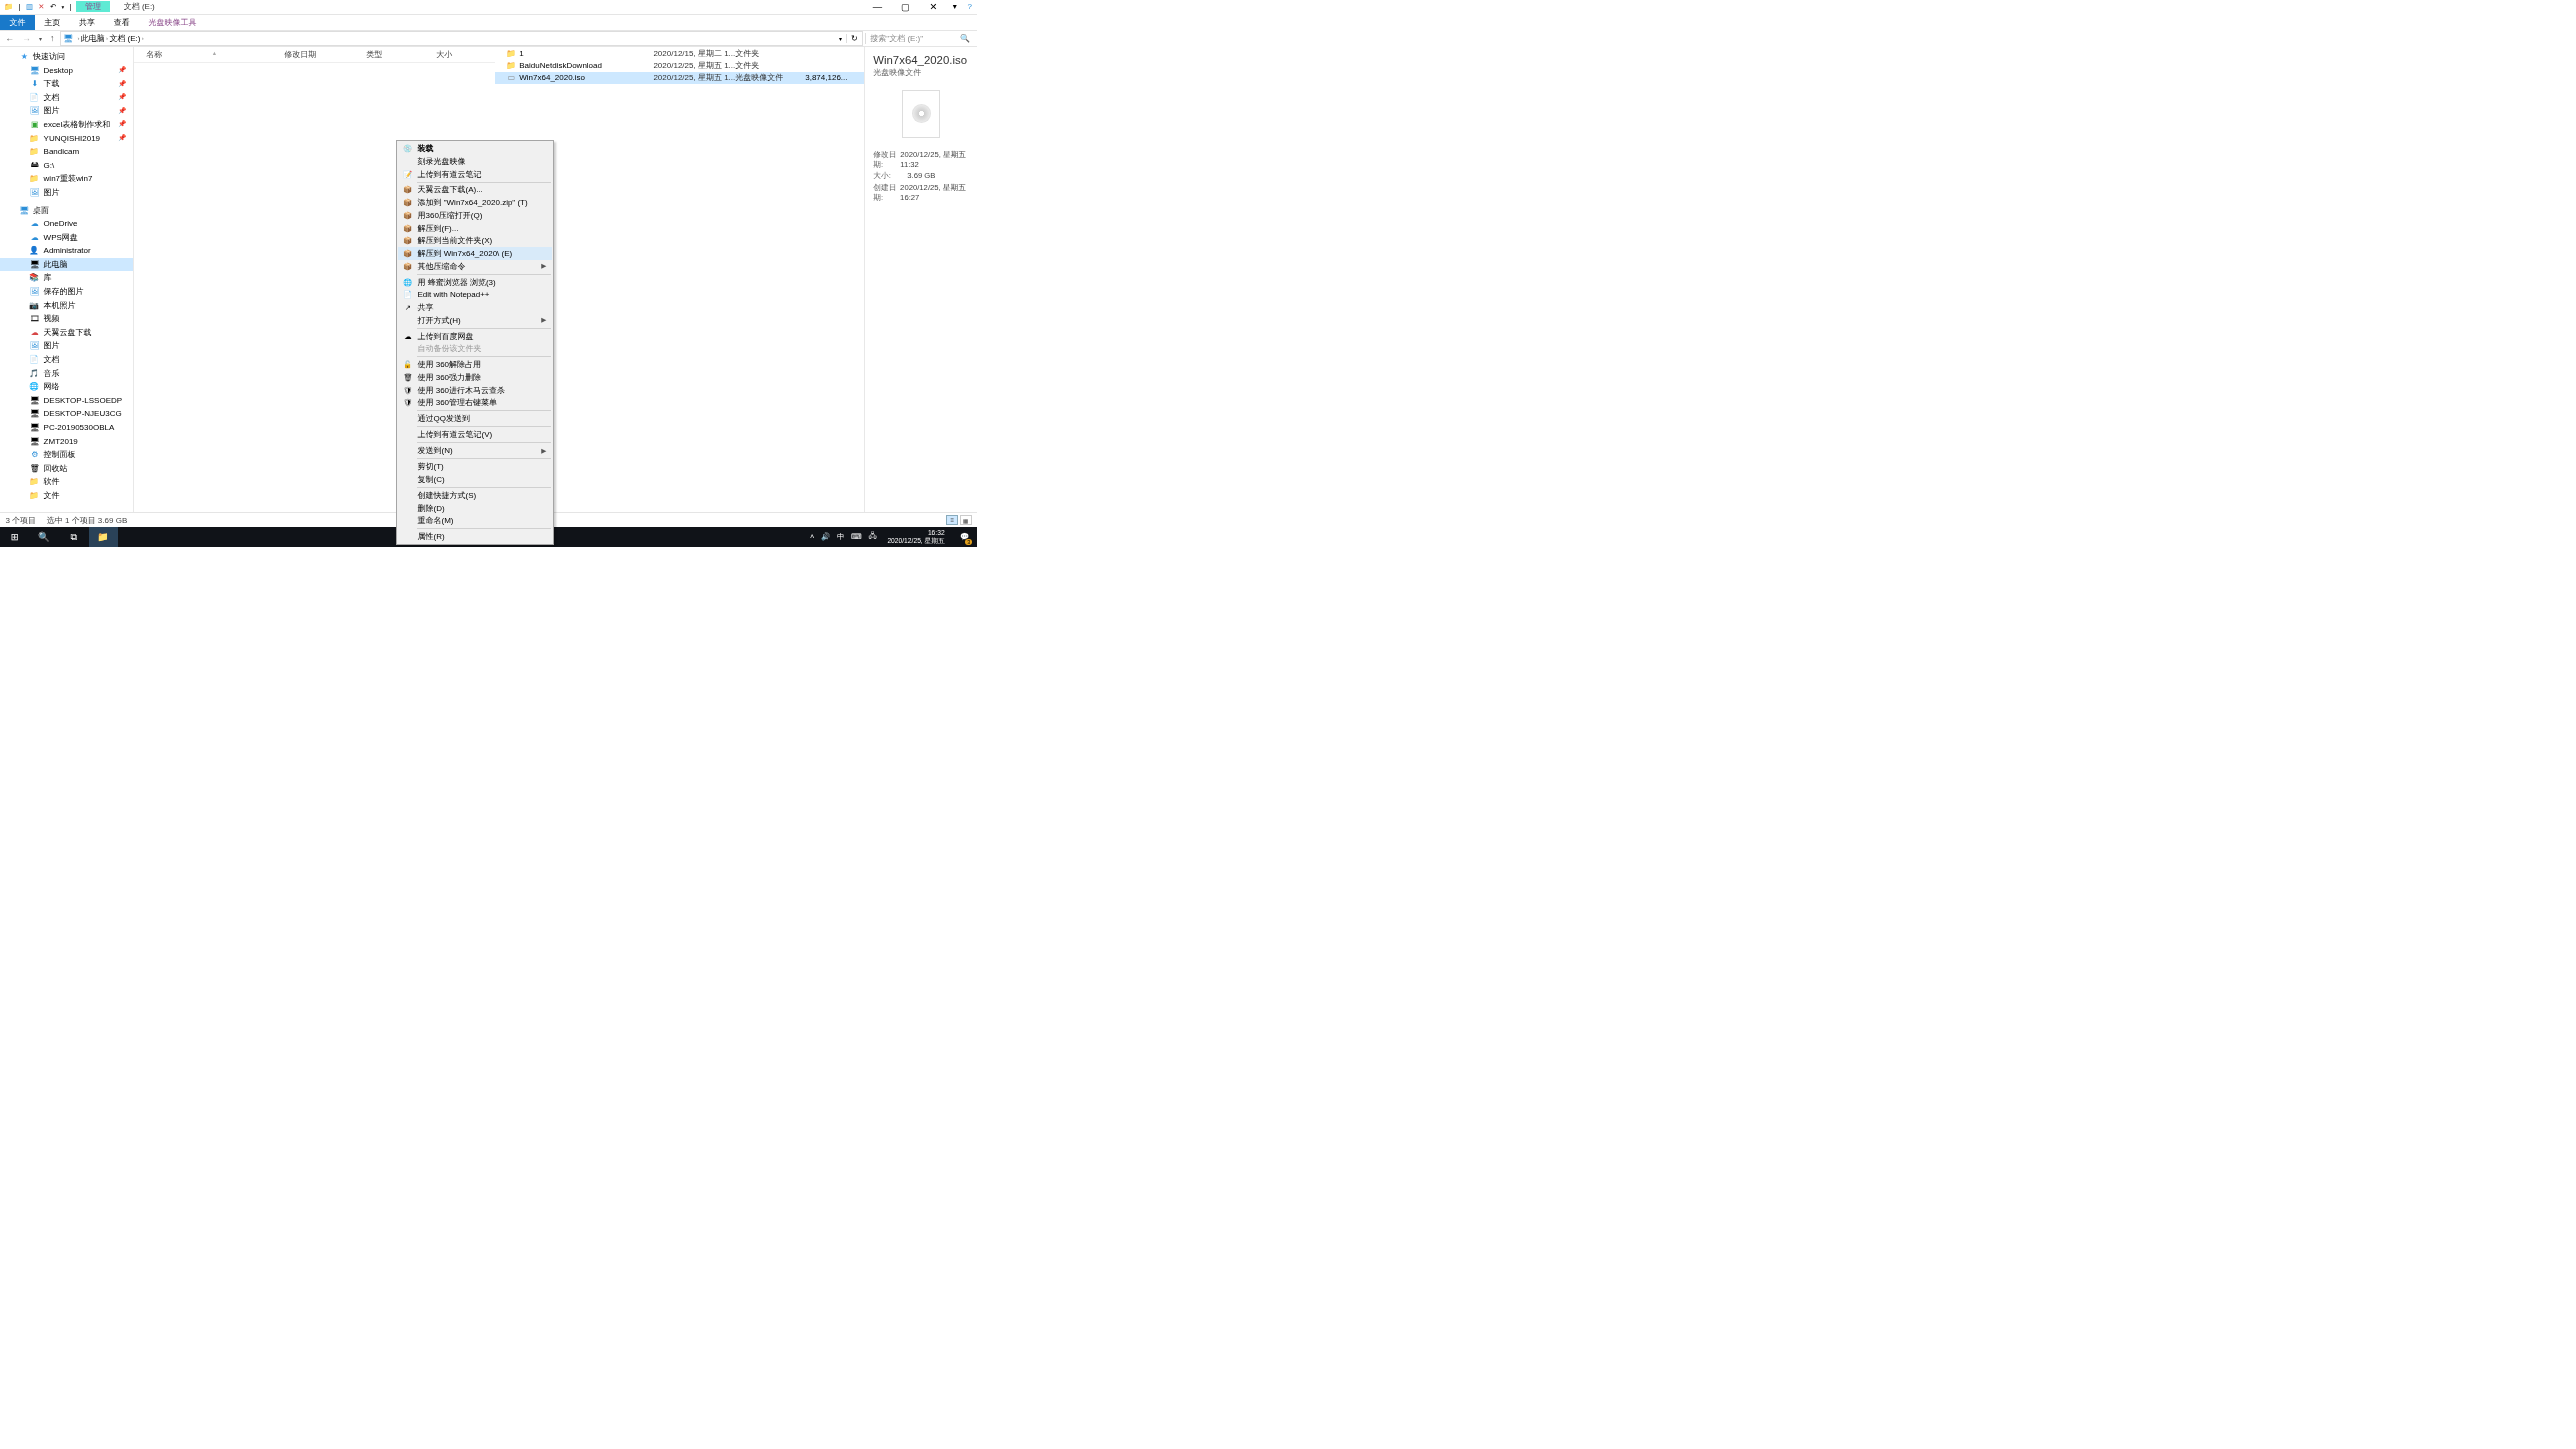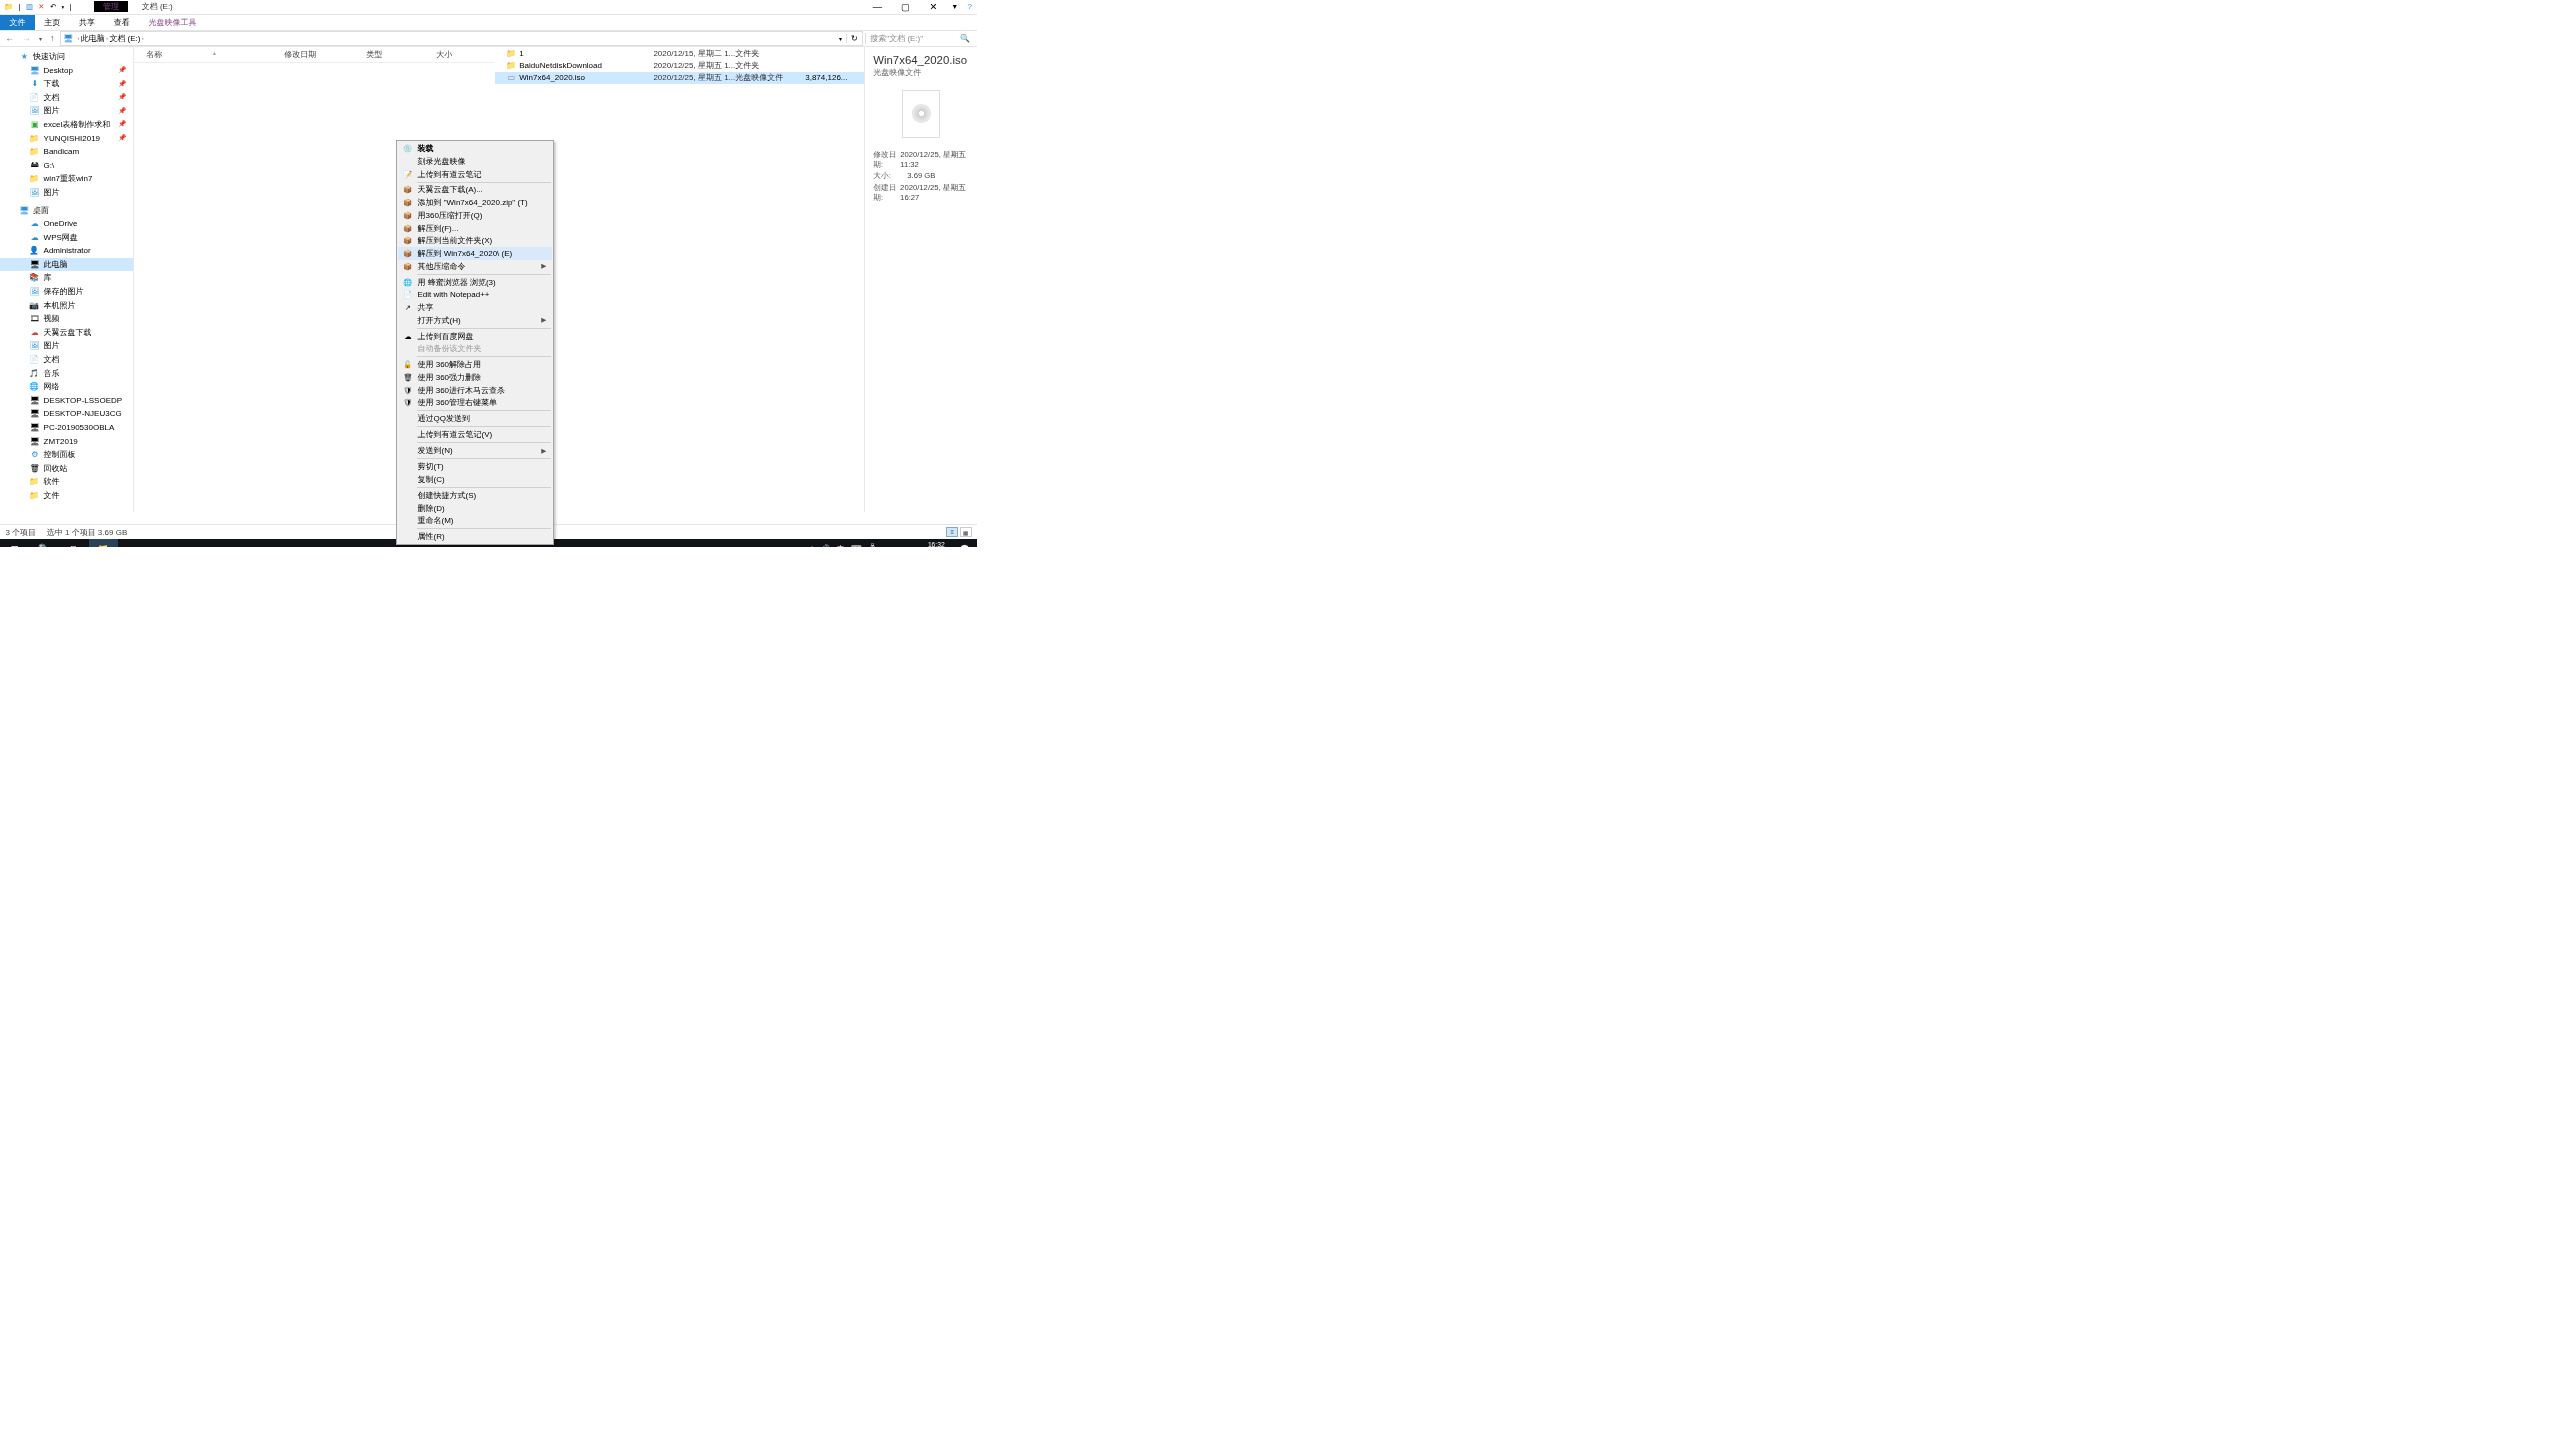--- a/index.html
+++ b/index.html
@@ -8,21 +8,21 @@
 .titlebar { display: flex; align-items: center; height: 14.8px; background: #fff; border-bottom: 0.7px solid #e5e5e5; }
 .qat { display: flex; gap: 5.4px; padding: 0 4px; align-items: center; }
 .qat span { font-size: 7.4px; }
 .titlebar .spacer { flex: 1; }
 .wincontrols { display: flex; }
 .wincontrols div { width: 28px; text-align: center; font-size: 9.4px; }
 
 .ribbon-tabs { display: flex; height: 14.8px; align-items: stretch; }
 .ribbon-tab { padding: 0 9.4px; display: flex; align-items: center; font-size: 8px; }
 .ribbon-tab.active { background: #1979ca; color: #fff; }
-.ribbon-tab.context { background: #000000; color: #8b4a8b; margin-left: 18px; }
+.ribbon-tab.context { background: #5eead4; color: #8b4a8b; }
 .title-text { padding: 0 13.4px; display:flex; align-items:center; color: #333; }
 
 .navbar { height: 17.4px; display: flex; align-items: center; border-top: 0.7px solid #e5e5e5; border-bottom: 0.7px solid #e5e5e5; gap: 2.7px; padding: 0 2.7px; }
 .navbar .navbtn { color: #555; padding: 0 2.7px; font-size: 8.7px; }
 .navbar .navbtn.disabled { color: #bbb; }
 .navbar .crumb-arrow { color: #777; font-size: 6px; padding: 0 1.3px; }
 .navbar .search { width: 109px; border-left: 0.7px solid #ddd; padding: 0 4px; color: #888; display: flex; align-items: center; }
 .navbar .search .mag { margin-left: auto; color: #0078d7; }
 
 .body-flex { display: flex; height: calc(547px - 14.8px - 14.8px - 17.4px - 14.8px - 20px); }
@@ -63,21 +63,21 @@
 .ctxsep { height: 0.7px; background: #d0d0d0; margin: 1.3px 1.3px 1.3px 19px; }
 
 .preview { width: 150px; border-left: 0.7px solid #e8e8e8; padding: 6.7px 8px; }
 .preview h1 { font-size: 11.4px; font-weight: 400; color: #333; margin-bottom: 1.3px; }
 .preview .sub { color: #666; font-size: 8px; }
 .preview .thumb { width: 38px; height: 48px; border: 0.7px solid #ddd; margin: 12px auto; display: flex; align-items:center; justify-content:center; }
 .preview .disc { width: 19px; height: 19px; border-radius: 50%; background: radial-gradient(circle, #fff 20%, #d0d0d0 21%, #e8e8e8 60%, #c8c8c8 100%); }
 .preview .proprow { display: flex; font-size: 7.7px; margin: 1.3px 0; color: #444; }
 .preview .proprow .lbl { width: 34px; color: #666; }
 
-.statusbar { height: 14.8px; border-top: 0.7px solid #e5e5e5; display: flex; align-items: center; padding: 0 5.4px; font-size: 8px; color: #444; gap: 10.7px; margin-top: 12px; }
+.statusbar { height: 14.8px; border-top: 0.7px solid #e5e5e5; display: flex; align-items: center; padding: 0 5.4px; font-size: 8px; color: #444; gap: 10.7px; }
 .statusbar .views { margin-left: auto; display:flex; gap:1.3px;}
 .statusbar .viewbtn { width:12px; height:10.7px; border:0.7px solid #ccc; display:flex; align-items:center; justify-content:center; font-size:6px;}
 .statusbar .viewbtn.active { background:#cde8ff; border-color:#8ab; }
 
 .taskbar { height: 20px; background: #101318; display: flex; align-items: center; color: #fff; font-size: 7.4px; }
 .taskbar .tbbtn { width: 29.5px; height: 20px; display: flex; align-items:center; justify-content:center; font-size: 9.4px; }
 .taskbar .tbbtn.explorer { background: #2a4258; }
 .taskbar .tray { margin-left: auto; display:flex; align-items:center; gap: 6.7px; padding-right: 2.7px; }
 .taskbar .clock { text-align: right; font-size: 6.7px; line-height: 8px; padding: 0 4px; }
 .taskbar .notif { width: 19px; height: 20px; display:flex; align-items:center; justify-content:center; position:relative; }

